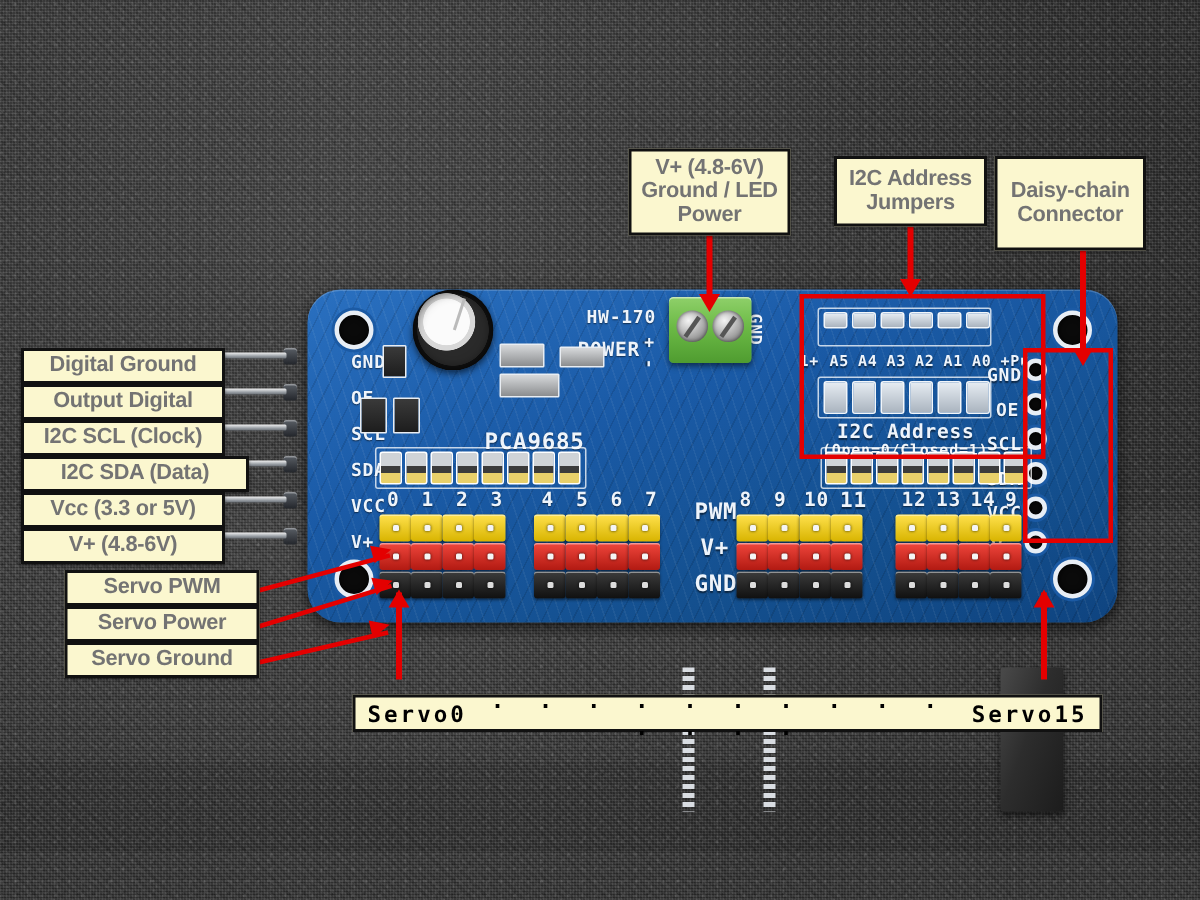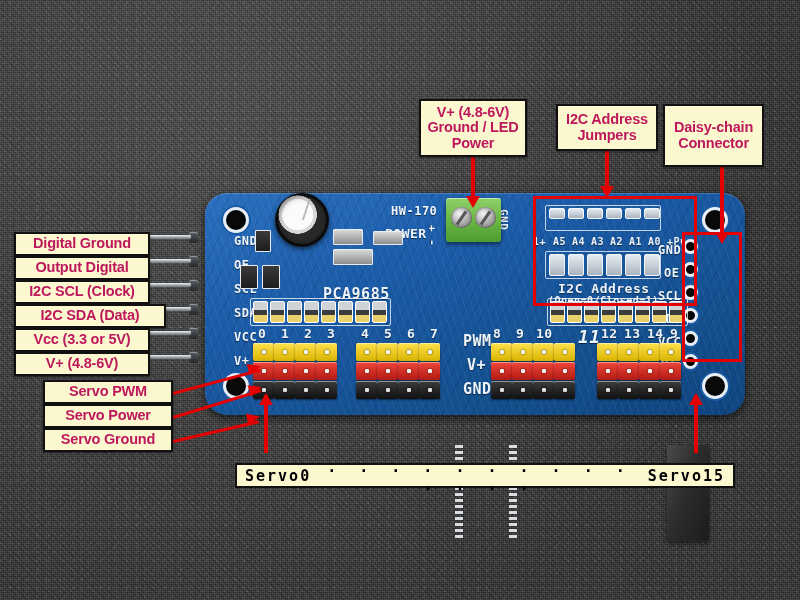--- a/index.html
+++ b/index.html
@@ -149,21 +149,21 @@
   .hcell::after{
     content:""; position:absolute; left:50%; top:50%; width:4px; height:4px;
     margin:-2px 0 0 -2px; border-radius:1px; background:#f5f5f5;
     box-shadow:0 0 2px rgba(0,0,0,.8);
   }
   .hcell.k::after{ background:#ddd; }
 
   
   .label{
     position:absolute; background:#fbf7cf; border:2px solid #111;
-    color:#be185d; font-weight:bold; text-align:center;
+    color:#737373; font-weight:bold; text-align:center;
     display:flex; align-items:center; justify-content:center;
     line-height:1.08; font-size:14.5px; letter-spacing:-.2px;
     box-shadow:0 1px 2px rgba(0,0,0,.45);
     z-index:20;
   }
   .label.multi{ flex-direction:column; }
 
   
   .ln{ position:absolute; background:#e40000; z-index:15; }
   .diag{ position:absolute; height:3px; background:#e40000; transform-origin:0 50%; z-index:15; }
@@ -309,21 +309,21 @@
   <div class="silk" style="left:76px;top:133px;font-size:13px;">1</div>
   <div class="silk" style="left:99px;top:133px;font-size:13px;">2</div>
   <div class="silk" style="left:122px;top:133px;font-size:13px;">3</div>
   <div class="silk" style="left:156px;top:133px;font-size:13px;">4</div>
   <div class="silk" style="left:179px;top:133px;font-size:13px;">5</div>
   <div class="silk" style="left:202px;top:133px;font-size:13px;">6</div>
   <div class="silk" style="left:225px;top:133px;font-size:13px;">7</div>
   <div class="silk" style="left:288px;top:133px;font-size:13px;">8</div>
   <div class="silk" style="left:311px;top:133px;font-size:13px;">9</div>
   <div class="silk" style="left:331px;top:133px;font-size:13px;">10</div>
-  <div class="silk" style="left:373px;top:133px;font-size:18px;font-style:italic;">11</div>
+  <div class="silk" style="left:355px;top:133px;font-size:14px;">11</div>
   <div class="silk" style="left:396px;top:133px;font-size:13px;">12</div>
   <div class="silk" style="left:419px;top:133px;font-size:13px;">13</div>
   <div class="silk" style="left:442px;top:133px;font-size:13px;">14</div>
   <div class="silk" style="left:465px;top:133px;font-size:13px;">9</div>
 
   <div class="hdr" style="left:48px;top:150px;">
     <div class="hrow" style="top:0;">
         <span class="hcell y"></span>
         <span class="hcell y"></span>
         <span class="hcell y"></span>

